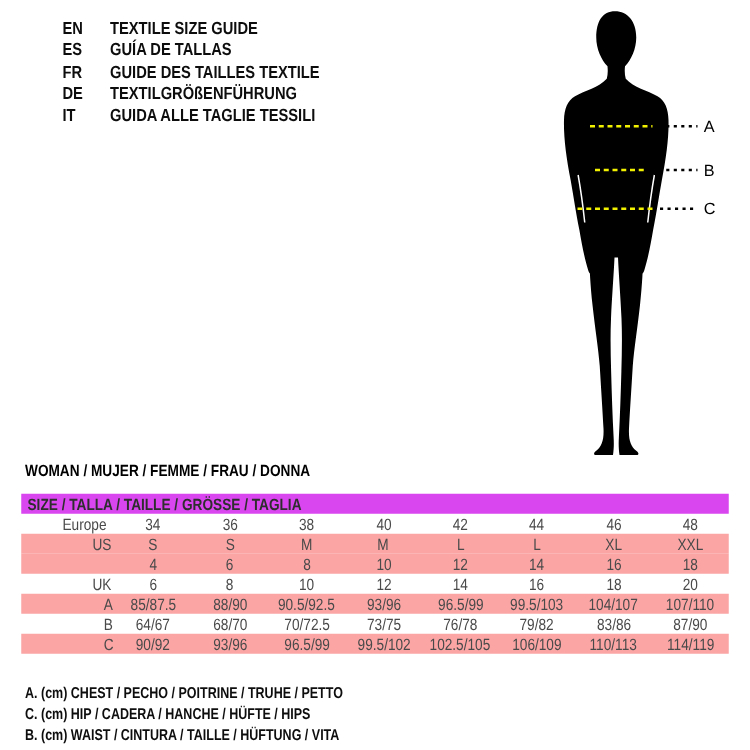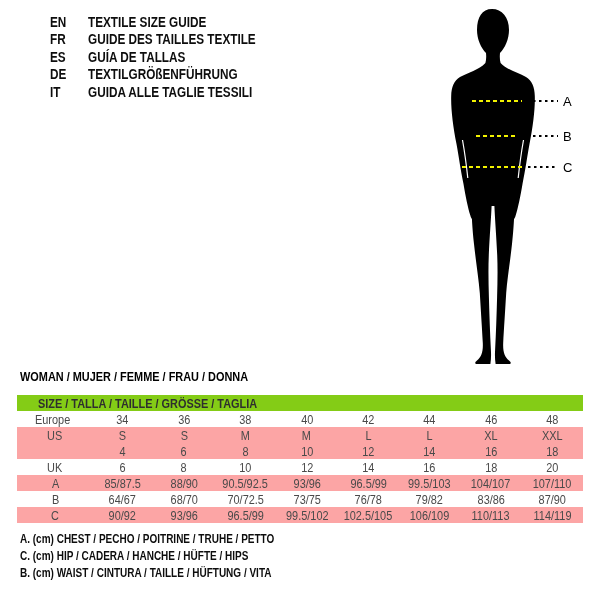--- a/index.html
+++ b/index.html
@@ -15,50 +15,50 @@
   .lang-code{width:38px;flex:0 0 38px;padding-left:30px;}
 
   
   .figure{position:absolute;left:415px;top:6px;width:165px;height:362px;}
 
   
   .woman-title{position:absolute;left:20px;top:369px;font-weight:bold;font-size:13px;color:#000000;}
 
   
   .sizetable{position:absolute;left:17px;top:395px;width:566px;}
-  .thead{height:16px;background:#84cc16;display:flex;align-items:center;
-         font-size:13px;font-weight:600;color:#2e2e2e;padding-left:21px;box-sizing:border-box;}
+  .thead{height:16px;background:#d946ef;display:flex;align-items:center;
+         font-size:13px;font-weight:600;color:#2e2e2e;padding-left:5px;box-sizing:border-box;}
   .trow{display:grid;grid-template-columns:75px repeat(8,1fr);height:16px;align-items:center;
         font-size:13px;color:#4a4a4a;}
   .trow.shade{background:#fca5a5;}
-  .tlabel{padding-left:3px;text-align:center;overflow:visible;}
+  .tlabel{padding-left:3px;text-align:right;overflow:visible;}
   .tcell{text-align:center;overflow:visible;}
 
   
-  .legend{position:absolute;left:20px;top:530px;}
+  .legend{position:absolute;left:20px;top:545px;}
   .legend-row{height:17px;display:flex;align-items:center;font-weight:bold;font-size:12.5px;color:#0d0d0d;}
   .legend-row .cx{transform:scaleX(0.8);}
 </style>
 </head>
 <body>
 
 <div class="page">
 
   <div class="langs">
     <div class="lang-row">
       <span class="lang-code"><span class="cx">EN</span></span>
       <span class="cx">TEXTILE SIZE GUIDE</span>
     </div>
     <div class="lang-row">
+      <span class="lang-code"><span class="cx">ES</span></span>
+      <span class="cx">GUÍA DE TALLAS</span>
+    </div>
+    <div class="lang-row">
       <span class="lang-code"><span class="cx">FR</span></span>
       <span class="cx">GUIDE DES TAILLES TEXTILE</span>
-    </div>
-    <div class="lang-row">
-      <span class="lang-code"><span class="cx">ES</span></span>
-      <span class="cx">GUÍA DE TALLAS</span>
     </div>
     <div class="lang-row">
       <span class="lang-code"><span class="cx">DE</span></span>
       <span class="cx">TEXTILGRÖßENFÜHRUNG</span>
     </div>
     <div class="lang-row">
       <span class="lang-code"><span class="cx">IT</span></span>
       <span class="cx">GUIDA ALLE TAGLIE TESSILI</span>
     </div>
   </div>

